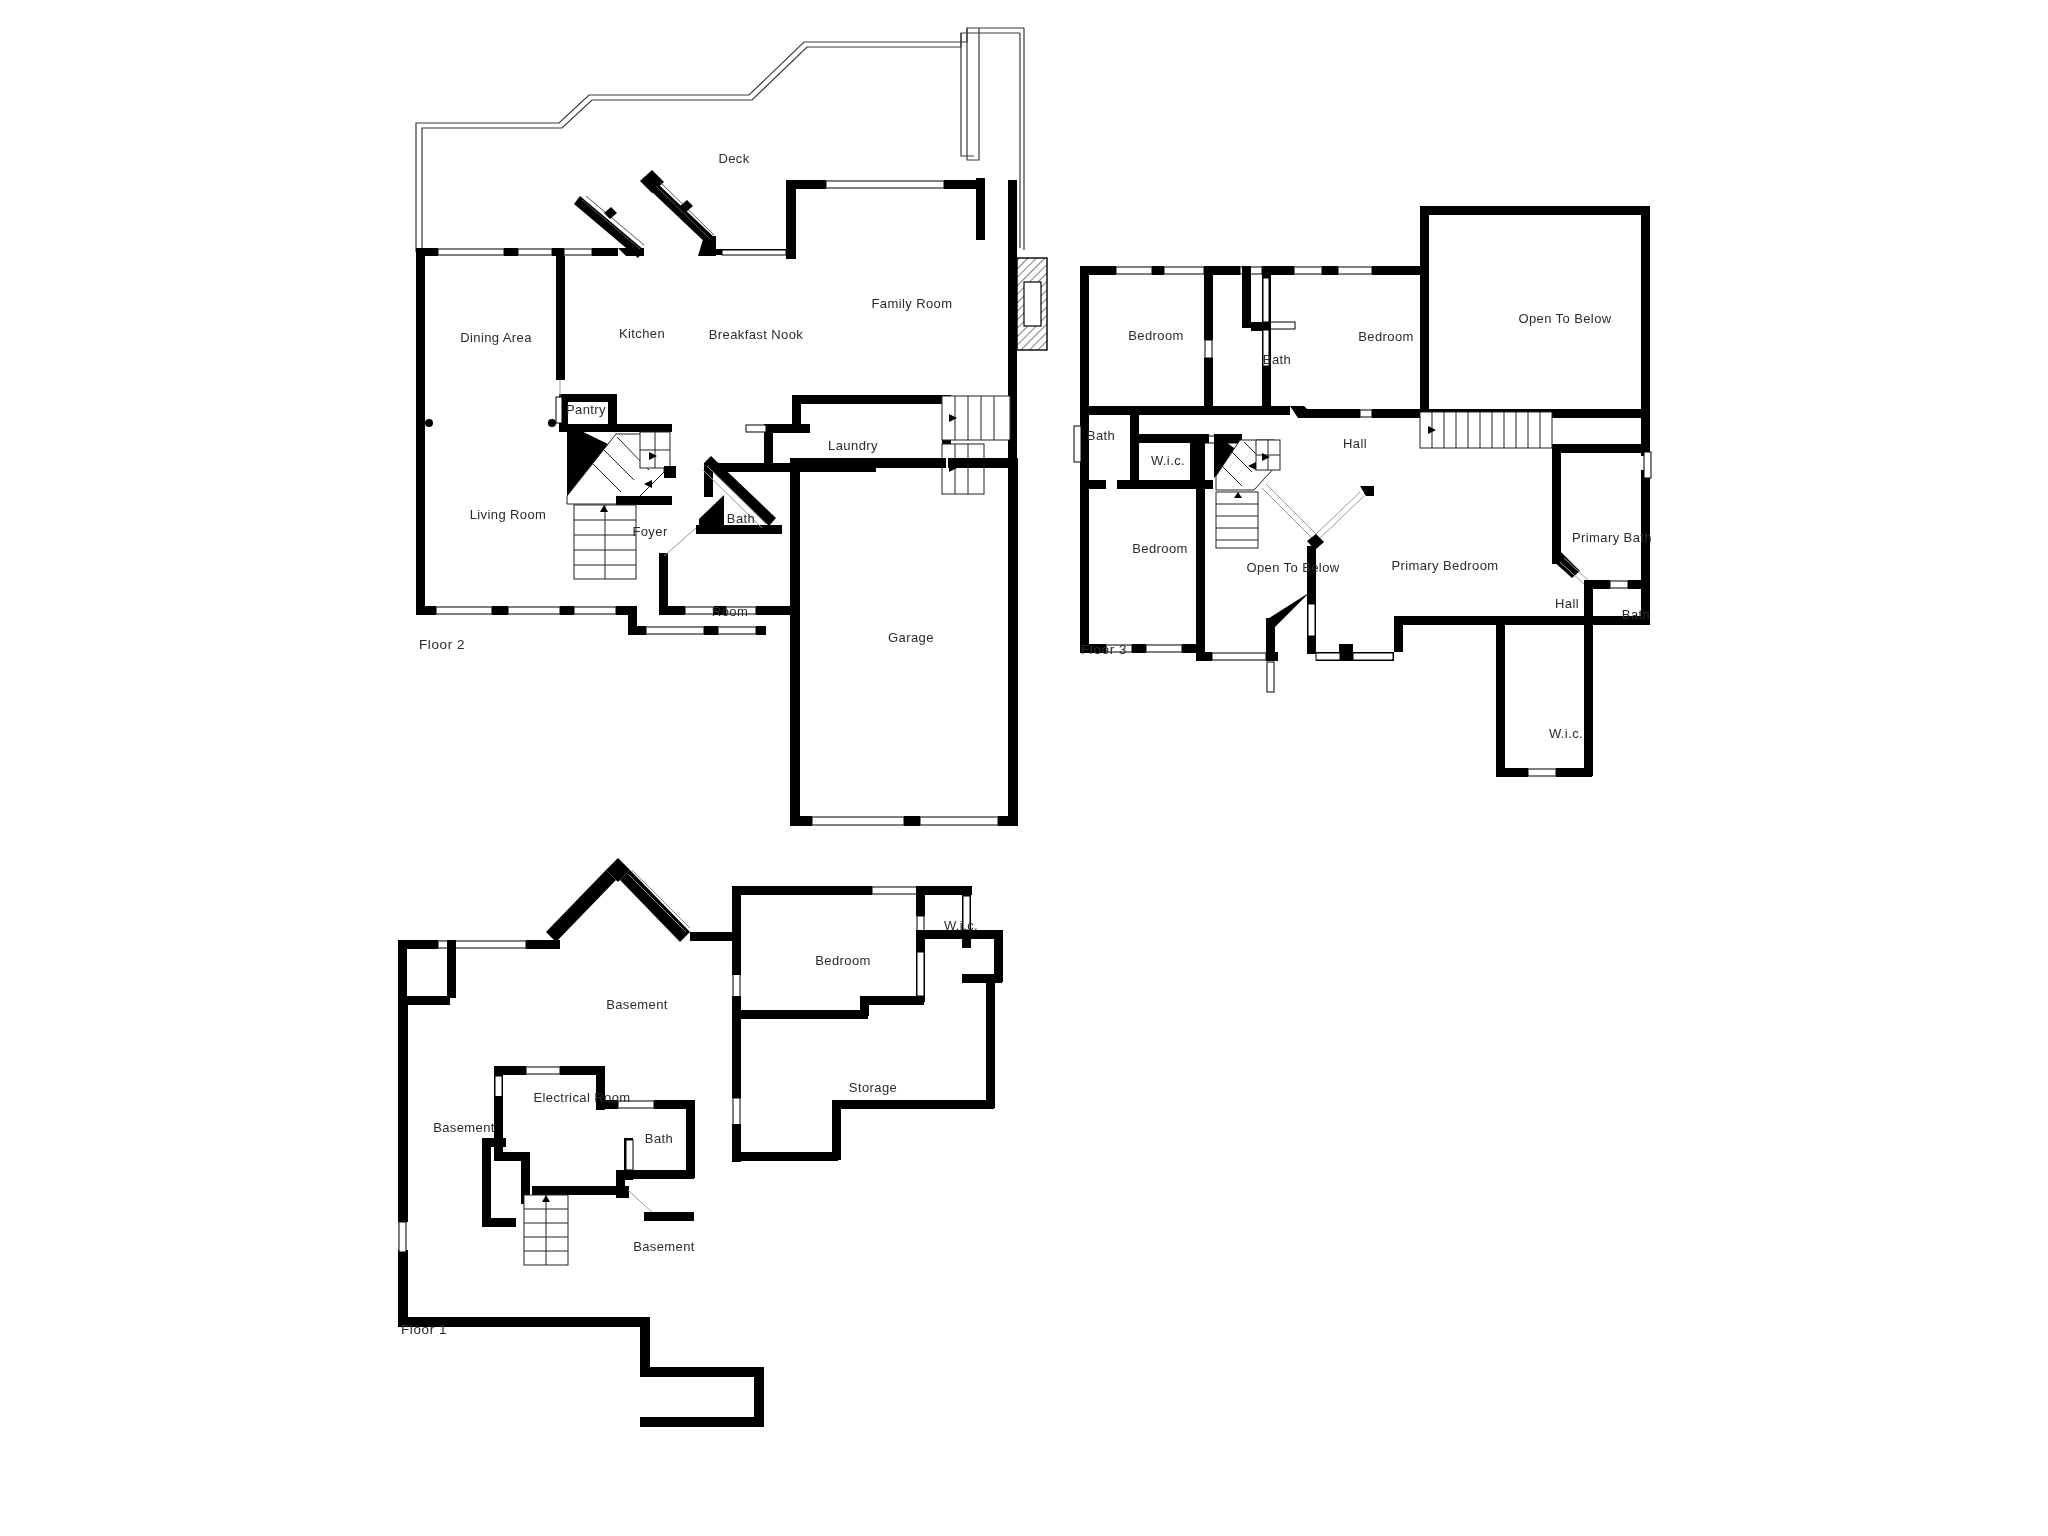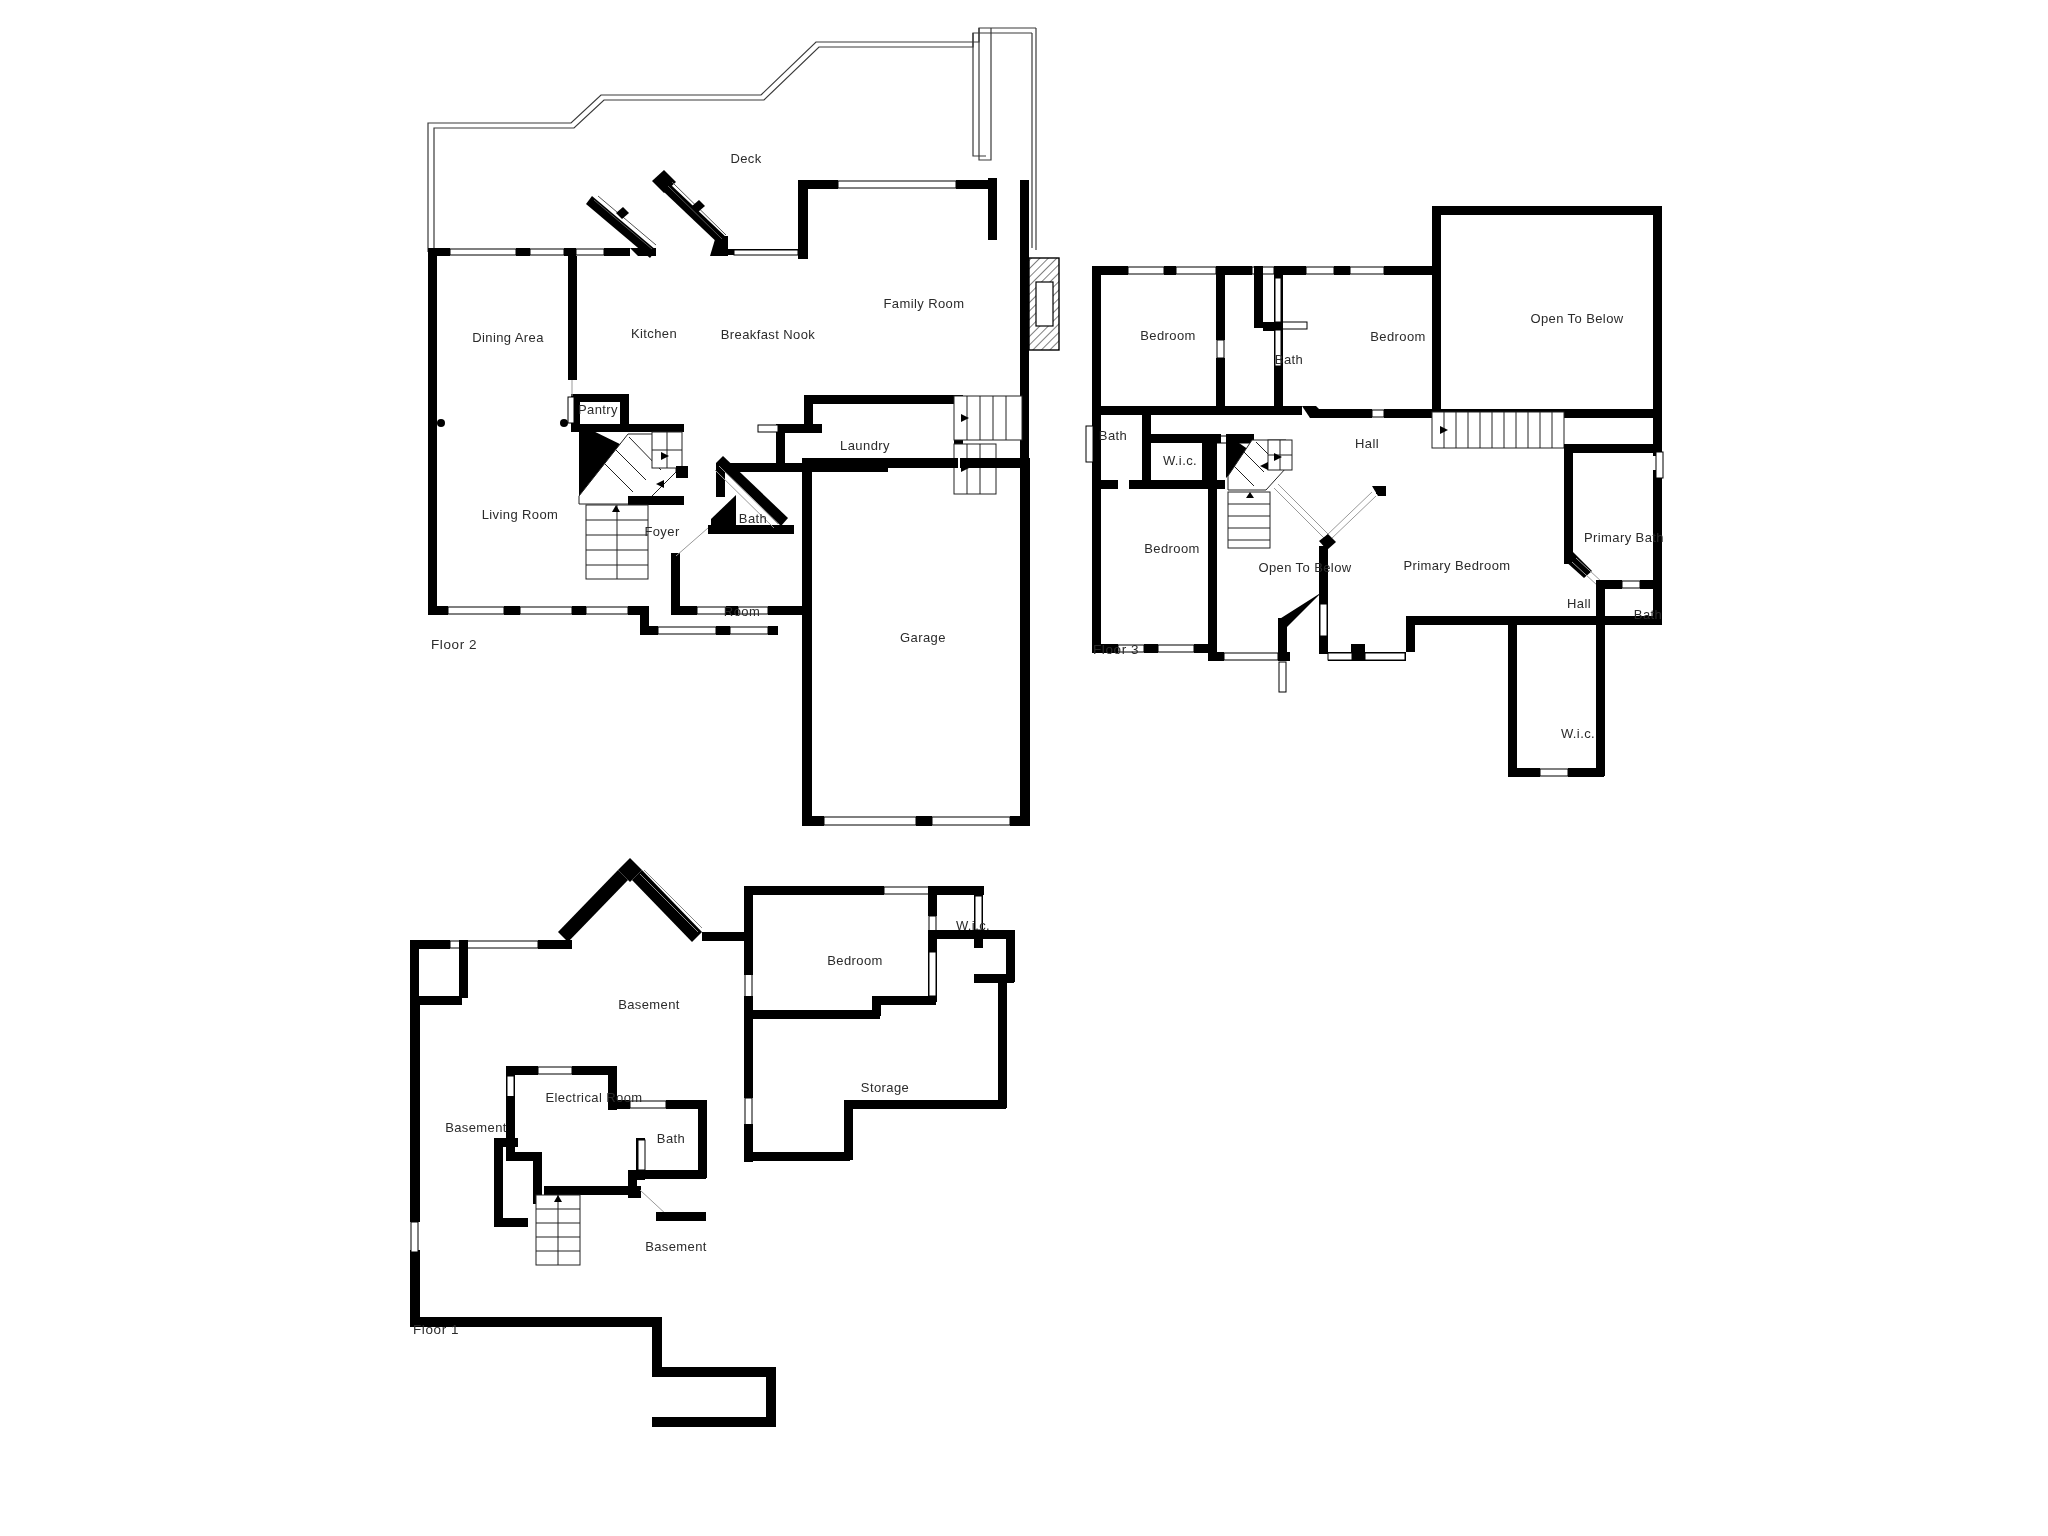--- a/index.html
+++ b/index.html
@@ -1,20 +1,20 @@
 <!DOCTYPE html>
 <html><head>
 <meta charset="utf-8">
 <style>
   html,body{margin:0;padding:0;background:#ffffff;}
   body{width:2048px;height:1536px;position:relative;
        font-family:"Liberation Sans","DejaVu Sans",sans-serif;
        -webkit-font-smoothing:antialiased;overflow:hidden;}
 
-  #plan-canvas{position:absolute;left:16px;top:0;width:1816px;height:1536px;}
+  #plan-canvas{position:absolute;left:4px;top:0;width:1816px;height:1536px;}
   svg.plan{position:absolute;left:0;top:0;width:2048px;height:1536px;display:block;}
 
   .room-label{font-size:13px;fill:#2b2b2b;font-family:"Liberation Sans","DejaVu Sans",sans-serif;
               text-anchor:middle;dominant-baseline:middle;letter-spacing:.4px;}
   .floor-label{font-size:13.5px;fill:#2b2b2b;font-family:"Liberation Sans","DejaVu Sans",sans-serif;
                text-anchor:start;dominant-baseline:middle;letter-spacing:.6px;}
 
   
   #footer-bar{position:absolute;left:0;top:1448px;width:2048px;height:88px;}
 </style>

